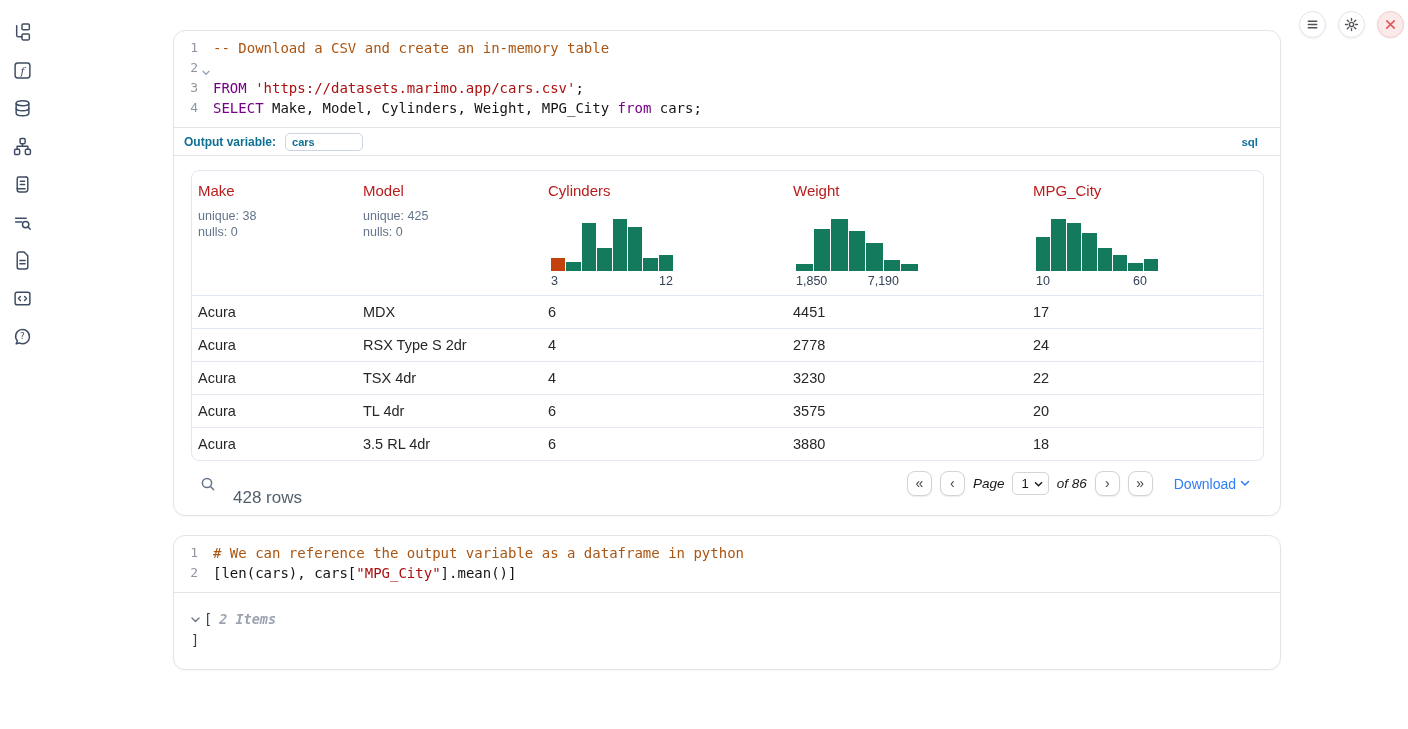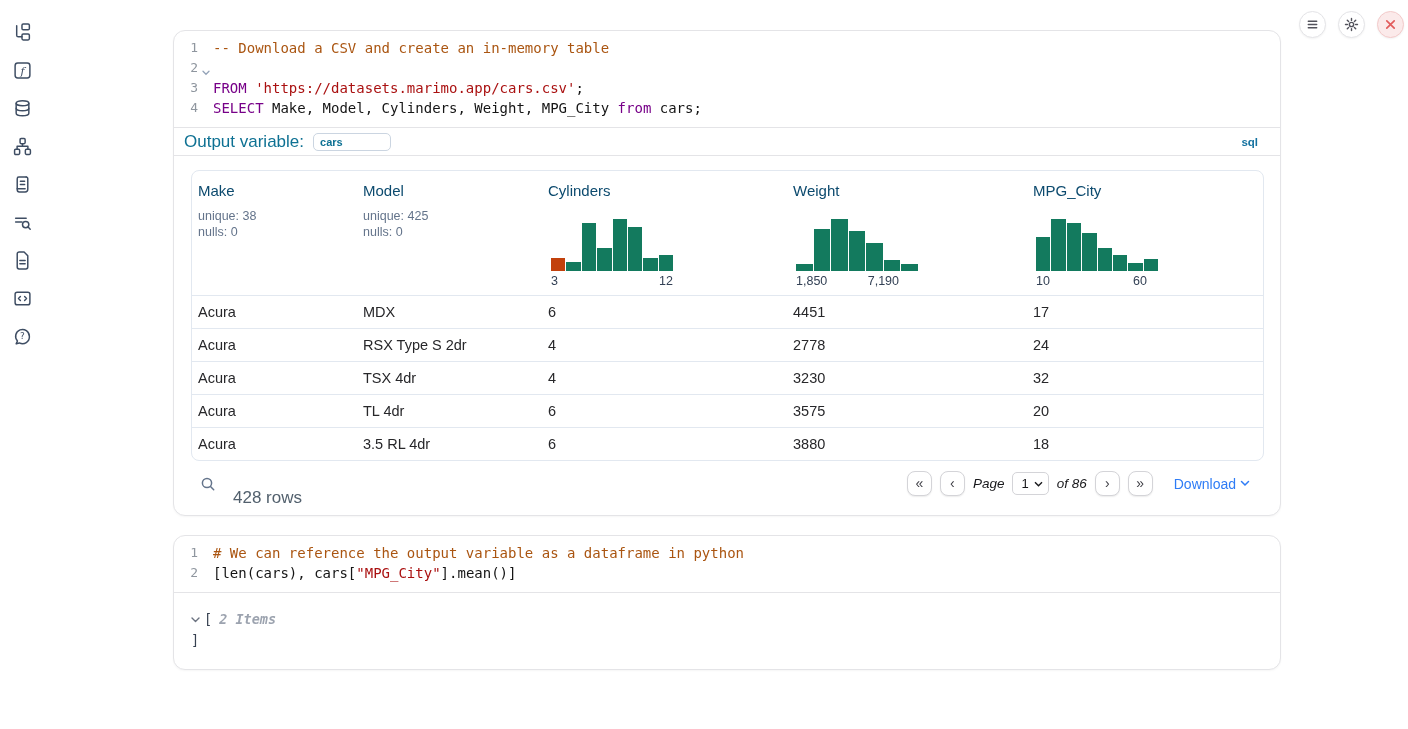--- a/index.html
+++ b/index.html
@@ -33,31 +33,31 @@
   .code-line { display:flex; }
   .gutter { width:24px; flex:none; text-align:right; color:#8f969f; font-size:13px; position:relative; }
   .fold { position:absolute; right:-12px; top:4px; }
   .code-text { padding-left:15px; white-space:pre; color:#151515; }
   .tok-pl { color:#151515; }
   .tok-kw { color:#770088; }
   .tok-str { color:#aa1111; }
   .tok-cm { color:#aa5511; }
   
   .ov-row { display:flex; align-items:center; height:28px; padding:0 10px; border-top:1px solid #e4e4e7; }
-  .ov-label { color:#0e7193; font-weight:normal; font-size:17px;text-align:center; }
+  .ov-label { color:#0e7193; font-weight:bold; font-size:12px;text-align:center; }
   .ov-input { margin-left:9px; width:78px; height:18px; border:1px solid #cbd5e1; border-radius:5px;
     font-size:11px; font-weight:bold; color:#0e7193; padding:0 6px; font-family:"Liberation Sans", sans-serif; outline:none; }
   .lang-badge { margin-left:auto; margin-right:12px; color:#1472a0; font-weight:bold; font-size:11.5px; }
   
   .cell-output { border-top:1px solid #e4e4e7; padding:14px 16px 13px 17px; }
   .table-card { border:1px solid #e2e8f0; border-radius:8px; overflow:hidden; }
   .thead, .trow { display:grid; grid-template-columns:165px 185px 245px 240px 1fr; }
   .thead { height:124px; }
   .th { padding:11px 0 0 6px; display:flex; flex-direction:column; }
-  .th-name { font-size:15px; color:#0c4a6e; }
+  .th-name { font-size:15px; color:#b91c1c; }
   .th-stats { margin-top:9px; font-size:12.5px; color:#64748b; line-height:16px; }
   .hist { margin-top:auto; width:122px; margin-left:3px; }
   .hist-bars { display:flex; align-items:flex-end; gap:1px; height:52px; }
   .hist-bar { flex:1; background:#137a5e; }
   .hist-bar.hl { background:#c2410c; }
   .hist-labels { display:flex; justify-content:space-between; font-size:12.5px; color:#334155; margin:3px 0 7px; }
   .th[data-col="3"] .hist-labels { padding-right:19px; }
   .th[data-col="4"] .hist-labels { padding-right:11px; }
   .trow { height:33px; align-items:center; border-top:1px solid #e2e8f0; font-size:14.5px; color:#27272a; }
   .td { padding-left:6px; }
@@ -290,21 +290,21 @@
               <div class="td">RSX Type S 2dr</div>
               <div class="td">4</div>
               <div class="td">2778</div>
               <div class="td">24</div>
             </div>
             <div class="trow">
               <div class="td">Acura</div>
               <div class="td">TSX 4dr</div>
               <div class="td">4</div>
               <div class="td">3230</div>
-              <div class="td">32</div>
+              <div class="td">22</div>
             </div>
             <div class="trow">
               <div class="td">Acura</div>
               <div class="td">TL 4dr</div>
               <div class="td">6</div>
               <div class="td">3575</div>
               <div class="td">20</div>
             </div>
             <div class="trow">
               <div class="td">Acura</div>

